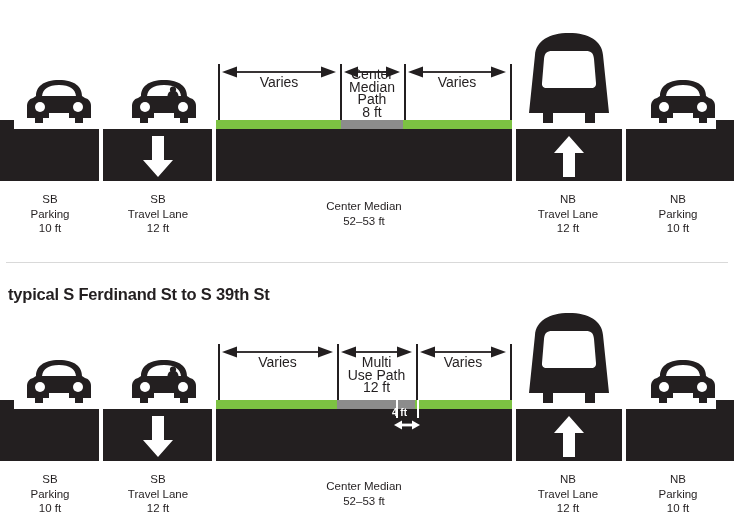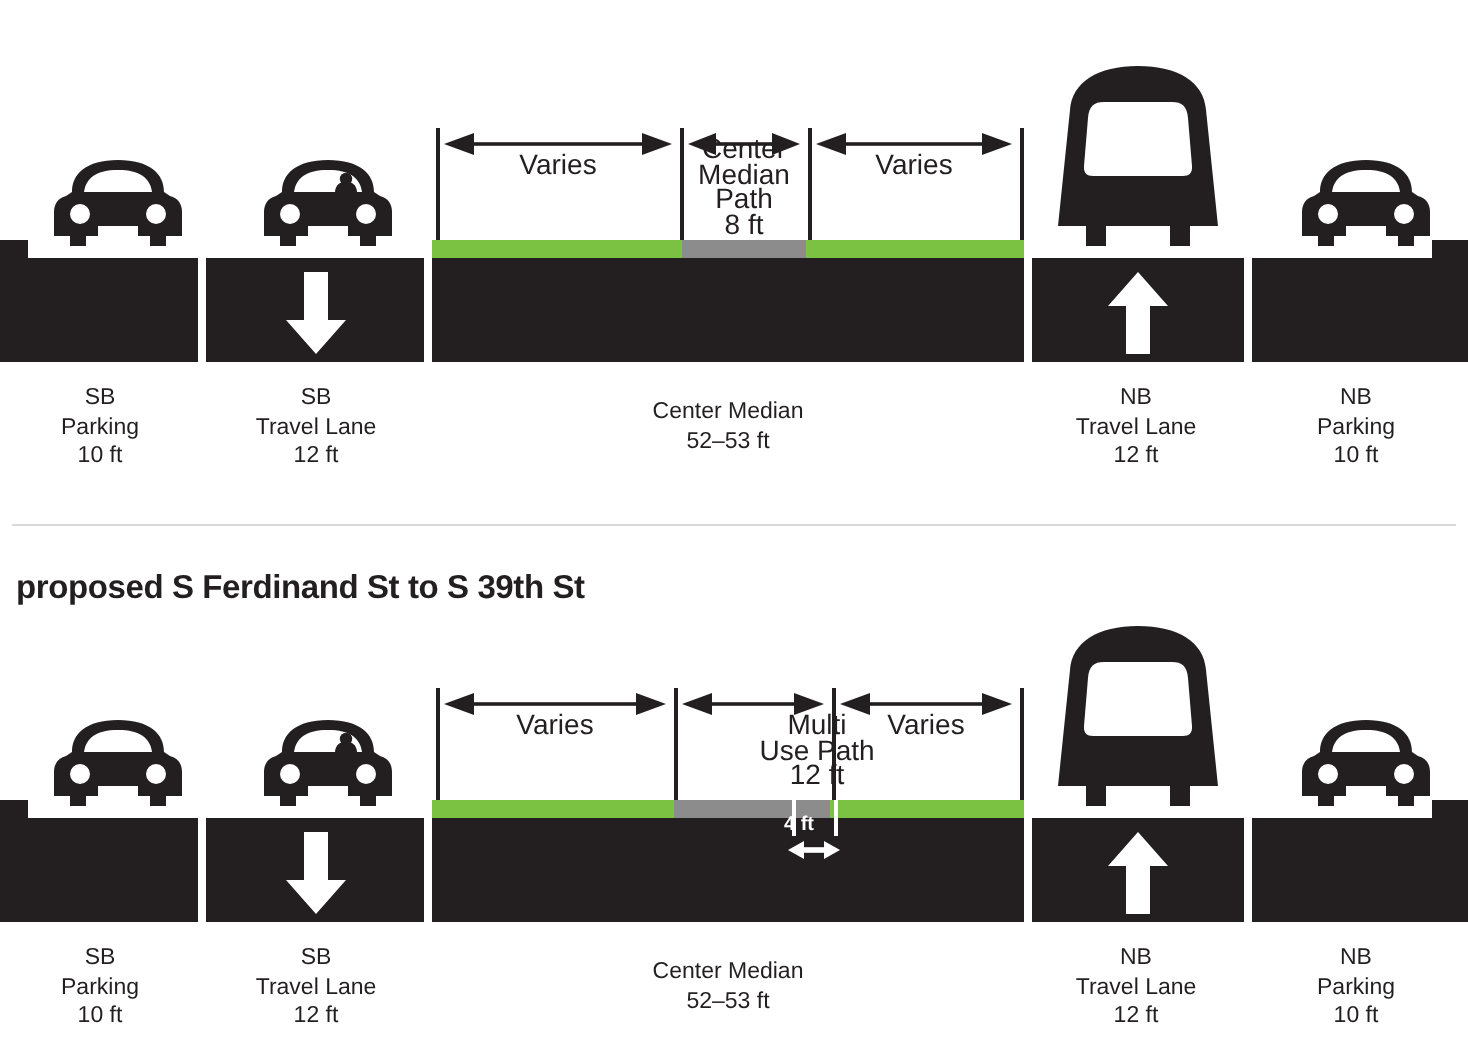--- a/index.html
+++ b/index.html
@@ -240,21 +240,21 @@
 Parking
 10 ft</div>
 
     </div>
   </div>
 
   <div class="divider"></div>
 
   <div class="section section-proposed">
 
-    <div class="title" style="top:22px;">proposed S Ferdinand St to S 39th St</div>
+    <div class="title" style="top:22px;">typical S Ferdinand St to S 39th St</div>
 
     <div class="stage" style="top:0; height:262px;">
 
       <div class="veh" style="left:23px; top:93px;">
         <svg width="72" height="52" viewBox="0 0 72 52">
           <path fill="#231f20" d="M13 20 C13 11 20 4 36 4 C52 4 59 11 59 20 L62 22 C66 23 68 26 68 30 L68 42 L60 42 L60 47 L52 47 L52 42 L20 42 L20 47 L12 47 L12 42 L4 42 L4 30 C4 26 6 23 10 22 Z"></path>
           <path fill="#ffffff" d="M19 20 C20 13 25 9 36 9 C47 9 52 13 53 20 Z"></path>
           <circle fill="#ffffff" cx="17" cy="31" r="5"></circle>
           <circle fill="#ffffff" cx="55" cy="31" r="5"></circle>
           <rect fill="#ffffff" x="26" y="37" width="20" height="7"></rect>
@@ -345,21 +345,21 @@
       </div>
       <div class="dim" style="left:420px; top:83px;">
         <svg width="86" height="12" viewBox="0 0 86 12">
           <path fill="#231f20" d="M0 6 L15 0.5 L15 11.5 Z"></path>
           <path fill="#231f20" d="M86 6 L71 0.5 L71 11.5 Z"></path>
           <rect fill="#231f20" x="14" y="5.1" width="58" height="1.8"></rect>
         </svg>
       </div>
 
       <div class="dimlabel" style="left:222px; top:93px; width:111px;">Varies</div>
-      <div class="dimlabel" style="left:353px; top:93px; width:79px;padding-left:16px;">Multi
+      <div class="dimlabel" style="left:337px; top:93px; width:79px;">Multi
 Use Path
 12 ft</div>
       <div class="dimlabel" style="left:420px; top:93px; width:86px;">Varies</div>
 
       <div class="caption" style="left:9px; top:209px; width:82px;">SB
 Parking
 10 ft</div>
       <div class="caption" style="left:108px; top:209px; width:100px;">SB
 Travel Lane
 12 ft</div>

